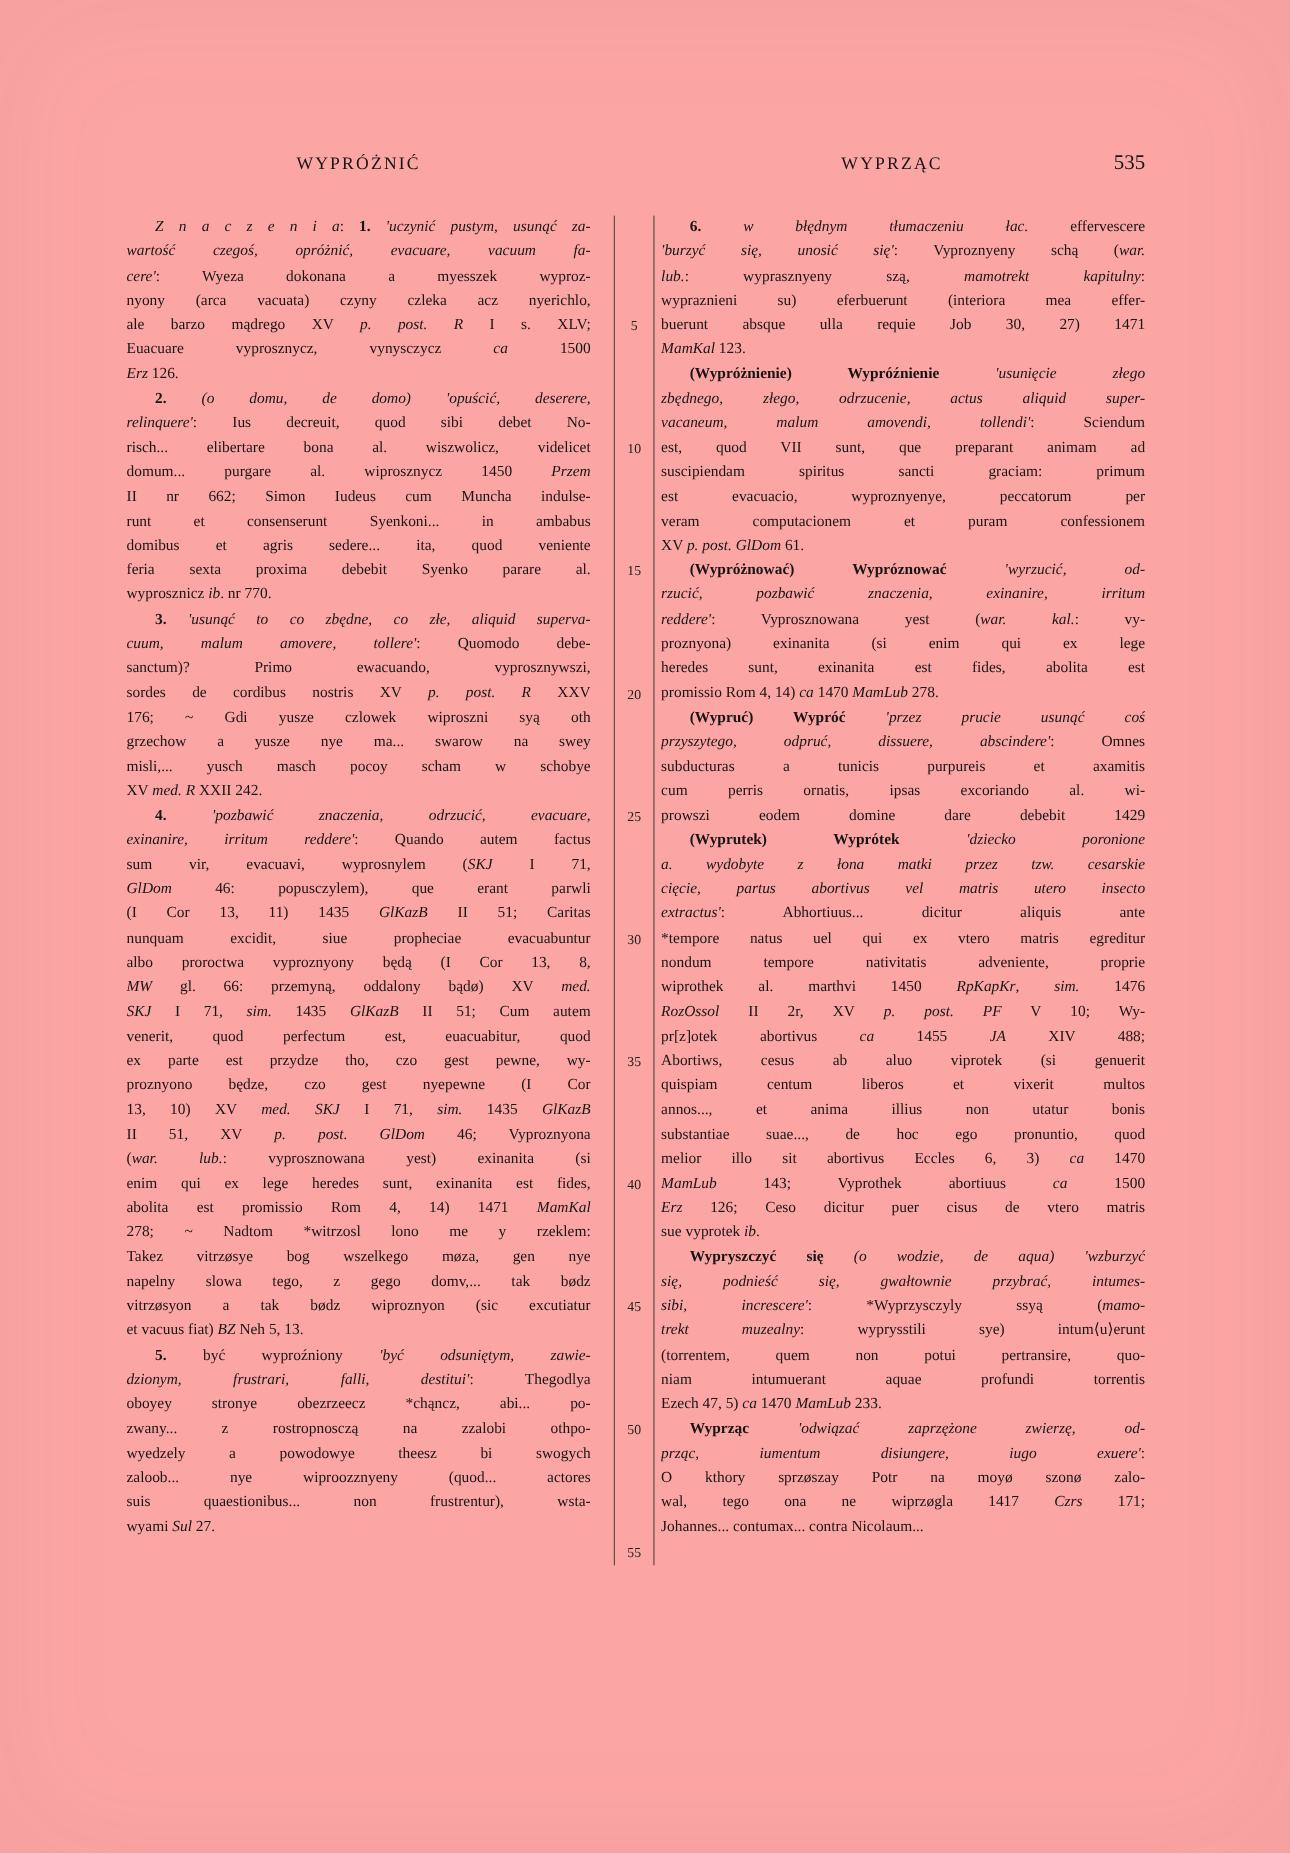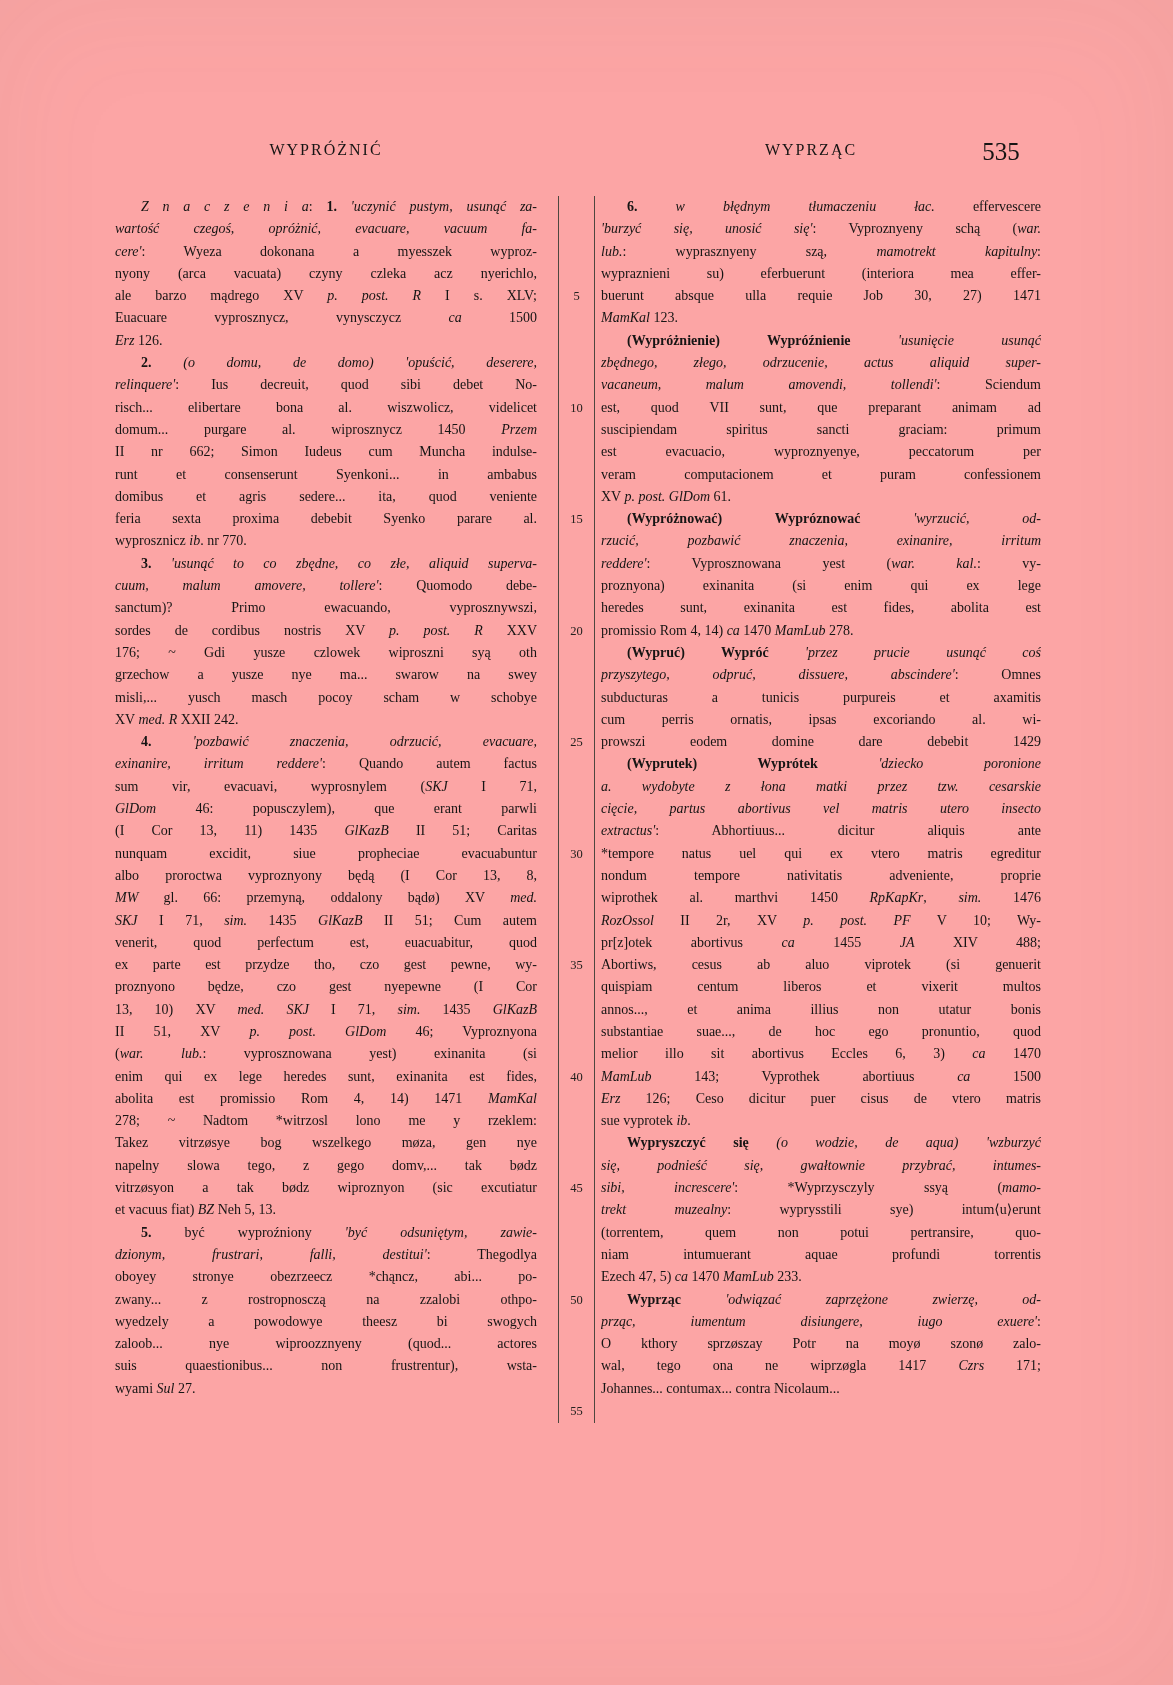--- a/index.html
+++ b/index.html
@@ -5,21 +5,21 @@
   html,body{margin:0;padding:0;background:#e8e8e4;}
   .page{
     position:relative;width:1173px;height:1685px;margin:0 auto;
     background:#fca5a5;color:#161514;
     font-family:"Liberation Serif",serif;
     box-shadow:inset 0 0 120px rgba(120,110,90,0.07);
   }
   .runhead{position:absolute;top:141px;font-size:16px;letter-spacing:2px;font-weight:normal;}
   .runhead-left{left:115px;width:422px;text-align:center;}
   .runhead-right{left:601px;width:420px;text-align:center;}
-  .pagenum{position:absolute;top:138px;left:961px;width:80px;text-align:center;font-size:25px;}
+  .pagenum{position:absolute;top:138px;left:961px;width:80px;text-align:right;font-size:19px;}
   .col{position:absolute;top:196px;font-size:14px;line-height:22.3px;}
   .col-left{left:115px;width:422px;}
   .col-right{left:601px;width:440px;}
   .para{margin:0;padding:0;}
   .line{
     height:22.3px;overflow:hidden;
     text-align:justify;text-align-last:justify;
     -moz-text-align-last:justify;
   }
   .line.pe{text-align-last:left;-moz-text-align-last:left;}
@@ -126,21 +126,21 @@
   <div class="col col-right" id="col-right">
       <div class="para">
         <div class="line pi"><b>6.</b>  <i>w  błędnym  tłumaczeniu  łac.</i>  effervescere</div>
         <div class="line"><i>'burzyć się, unosić się'</i>: Vyproznyeny schą (<i>war.</i></div>
         <div class="line"><i>lub.</i>: wyprasznyeny szą, <i>mamotrekt kapitulny</i>:</div>
         <div class="line">wypraznieni su) eferbuerunt (interiora mea effer-</div>
         <div class="line">buerunt  absque  ulla  requie  Job  30,  27)  1471</div>
         <div class="line pe"><i>MamKal</i> 123.</div>
       </div>
       <div class="para">
-        <div class="line pi"><b>(Wypróżnienie) Wypróźnienie</b> <i>'usunięcie usunąć</i></div>
+        <div class="line pi"><b>(Wypróżnienie) Wypróźnienie</b> <i>'usunięcie złego</i></div>
         <div class="line"><i>zbędnego, złego, odrzucenie, actus aliquid super-</i></div>
         <div class="line"><i>vacaneum, malum amovendi, tollendi'</i>: Sciendum</div>
         <div class="line">est,  quod  VII  sunt,  que  preparant  animam  ad</div>
         <div class="line">suscipiendam  spiritus  sancti  graciam:  primum</div>
         <div class="line">est  evacuacio,  wyproznyenye,  peccatorum  per</div>
         <div class="line">veram  computacionem  et  puram  confessionem</div>
         <div class="line pe">XV <i>p. post. GlDom</i> 61.</div>
       </div>
       <div class="para">
         <div class="line pi"><b>(Wypróżnować) Wypróznować</b> <i>'wyrzucić, od-</i></div>

